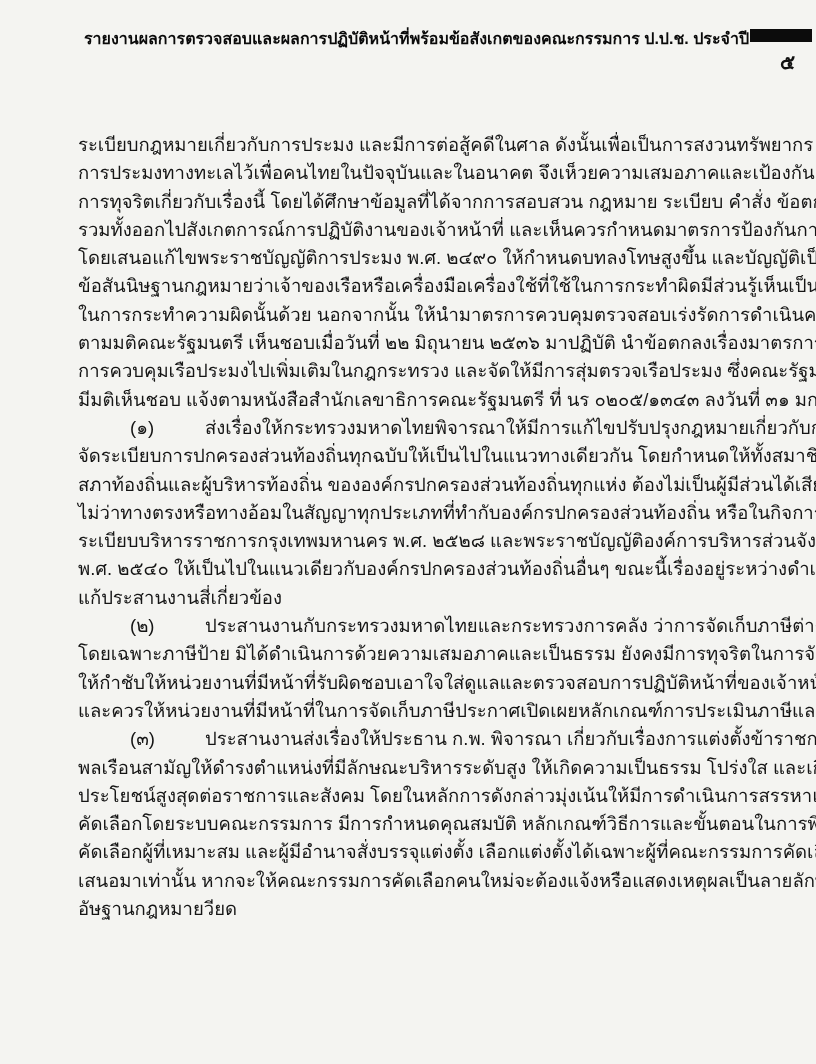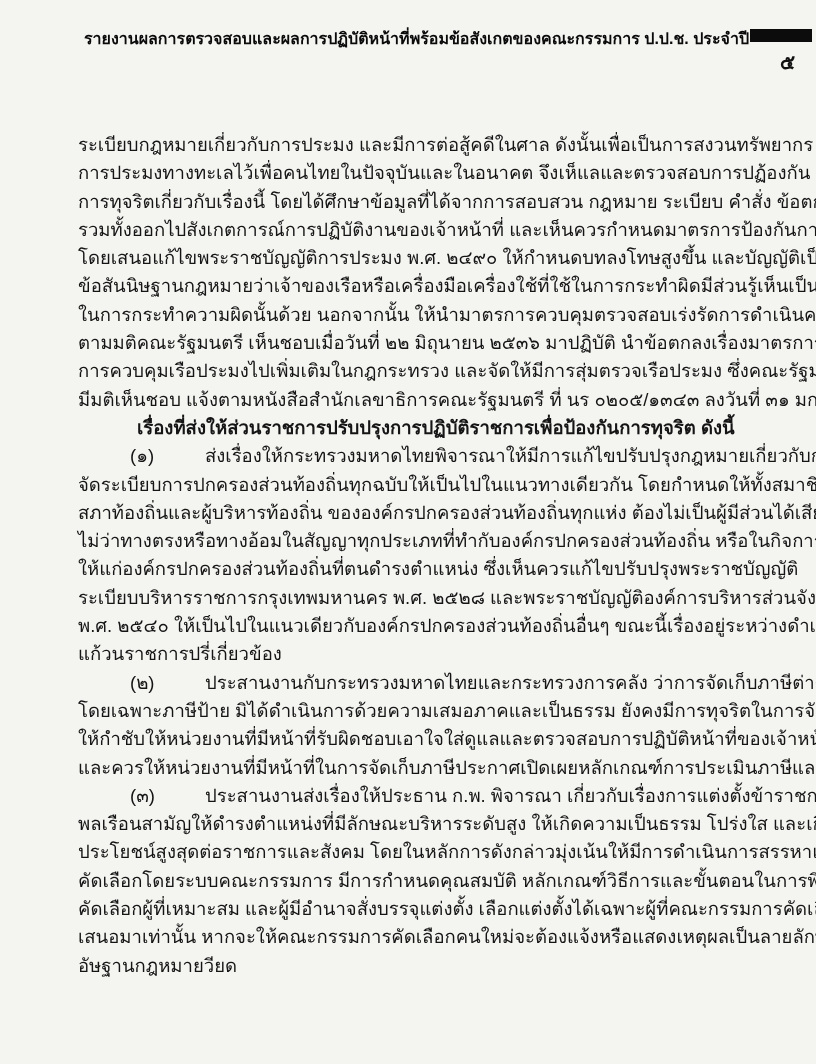--- a/index.html
+++ b/index.html
@@ -76,42 +76,40 @@
 <div class="page">
 
   <div class="running-header">รายงานผลการตรวจสอบและผลการปฏิบัติหน้าที่พร้อมข้อสังเกตของคณะกรรมการ ป.ป.ช. ประจำปี ๒๕๔๓</div>
   <div class="header-bar"></div>
   <div class="page-number">๕</div>
 
   <div class="body-text">
 
     <div>
       <div class="line">ระเบียบกฎหมายเกี่ยวกับการประมง และมีการต่อสู้คดีในศาล ดังนั้นเพื่อเป็นการสงวนทรัพยากร</div>
-      <div class="line">การประมงทางทะเลไว้เพื่อคนไทยในปัจจุบันและในอนาคต จึงเห็แลและตรวจสอบการปฏ้องกัน</div>
+      <div class="line">การประมงทางทะเลไว้เพื่อคนไทยในปัจจุบันและในอนาคต จึงเห็วยความเสมอภาคและเป้องกัน</div>
       <div class="line">การทุจริตเกี่ยวกับเรื่องนี้ โดยได้ศึกษาข้อมูลที่ได้จากการสอบสวน กฎหมาย ระเบียบ คำสั่ง ข้อตกลง</div>
       <div class="line">รวมทั้งออกไปสังเกตการณ์การปฏิบัติงานของเจ้าหน้าที่ และเห็นควรกำหนดมาตรการป้องกันการทุจริต</div>
       <div class="line">โดยเสนอแก้ไขพระราชบัญญัติการประมง พ.ศ. ๒๔๙๐ ให้กำหนดบทลงโทษสูงขึ้น และบัญญัติเป็น</div>
       <div class="line">ข้อสันนิษฐานกฎหมายว่าเจ้าของเรือหรือเครื่องมือเครื่องใช้ที่ใช้ในการกระทำผิดมีส่วนรู้เห็นเป็นใจ</div>
       <div class="line">ในการกระทำความผิดนั้นด้วย นอกจากนั้น ให้นำมาตรการควบคุมตรวจสอบเร่งรัดการดำเนินคดี</div>
       <div class="line">ตามมติคณะรัฐมนตรี เห็นชอบเมื่อวันที่ ๒๒ มิถุนายน ๒๕๓๖ มาปฏิบัติ นำข้อตกลงเรื่องมาตรการใน</div>
       <div class="line">การควบคุมเรือประมงไปเพิ่มเติมในกฎกระทรวง และจัดให้มีการสุ่มตรวจเรือประมง ซึ่งคณะรัฐมนตรี</div>
       <div class="line">มีมติเห็นชอบ แจ้งตามหนังสือสำนักเลขาธิการคณะรัฐมนตรี ที่ นร ๐๒๐๕/๑๓๔๓ ลงวันที่ ๓๑ มกราคม</div>
     </div>
 
-    <div class="line heading">เรื่องที่ส่งให้ส่วนราชการปรับปรุงการปฏิบัติราชการเพื่อป้องกันการทุจริต ดังนี้</div>
 
     <div>
       <div class="line itemfirst"><span class="itemnum">(๑)</span><span>ส่งเรื่องให้กระทรวงมหาดไทยพิจารณาให้มีการแก้ไขปรับปรุงกฎหมายเกี่ยวกับการ</span></div>
       <div class="line">จัดระเบียบการปกครองส่วนท้องถิ่นทุกฉบับให้เป็นไปในแนวทางเดียวกัน โดยกำหนดให้ทั้งสมาชิก</div>
       <div class="line">สภาท้องถิ่นและผู้บริหารท้องถิ่น ขององค์กรปกครองส่วนท้องถิ่นทุกแห่ง ต้องไม่เป็นผู้มีส่วนได้เสีย</div>
       <div class="line">ไม่ว่าทางตรงหรือทางอ้อมในสัญญาทุกประเภทที่ทำกับองค์กรปกครองส่วนท้องถิ่น หรือในกิจการที่กระทำ</div>
-      <div class="line">ให้แก่องค์กรปกครองส่วนท้องถิ่นที่ตนดำรงตำแหน่ง ซึ่งเห็นควรแก้ไขปรับปรุงพระราชบัญญัติ</div>
       <div class="line">ระเบียบบริหารราชการกรุงเทพมหานคร พ.ศ. ๒๕๒๘ และพระราชบัญญัติองค์การบริหารส่วนจังหวัด</div>
       <div class="line">พ.ศ. ๒๕๔๐ ให้เป็นไปในแนวเดียวกับองค์กรปกครองส่วนท้องถิ่นอื่นๆ ขณะนี้เรื่องอยู่ระหว่างดำเนินการ</div>
-      <div class="line end">แก้วนราชการปรี่เกี่ยวข้อง</div>
+      <div class="line end">แก้ประสานงานสี่เกี่ยวข้อง</div>
     </div>
 
     <div>
       <div class="line itemfirst"><span class="itemnum">(๒)</span><span>ประสานงานกับกระทรวงมหาดไทยและกระทรวงการคลัง ว่าการจัดเก็บภาษีต่างๆ</span></div>
       <div class="line">โดยเฉพาะภาษีป้าย มิได้ดำเนินการด้วยความเสมอภาคและเป็นธรรม ยังคงมีการทุจริตในการจัดเก็บ ขอ</div>
       <div class="line">ให้กำชับให้หน่วยงานที่มีหน้าที่รับผิดชอบเอาใจใส่ดูแลและตรวจสอบการปฏิบัติหน้าที่ของเจ้าหน้าที่ที่เกี่ยวข้อง</div>
       <div class="line">และควรให้หน่วยงานที่มีหน้าที่ในการจัดเก็บภาษีประกาศเปิดเผยหลักเกณฑ์การประเมินภาษีและรายได้</div>
     </div>
 
     <div>

